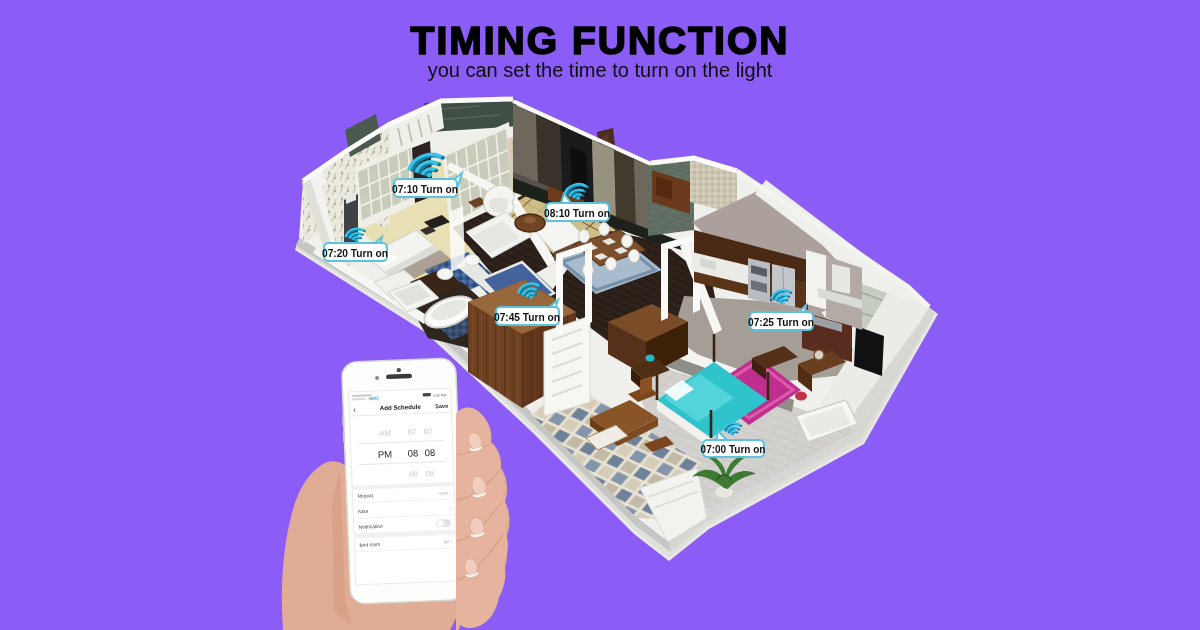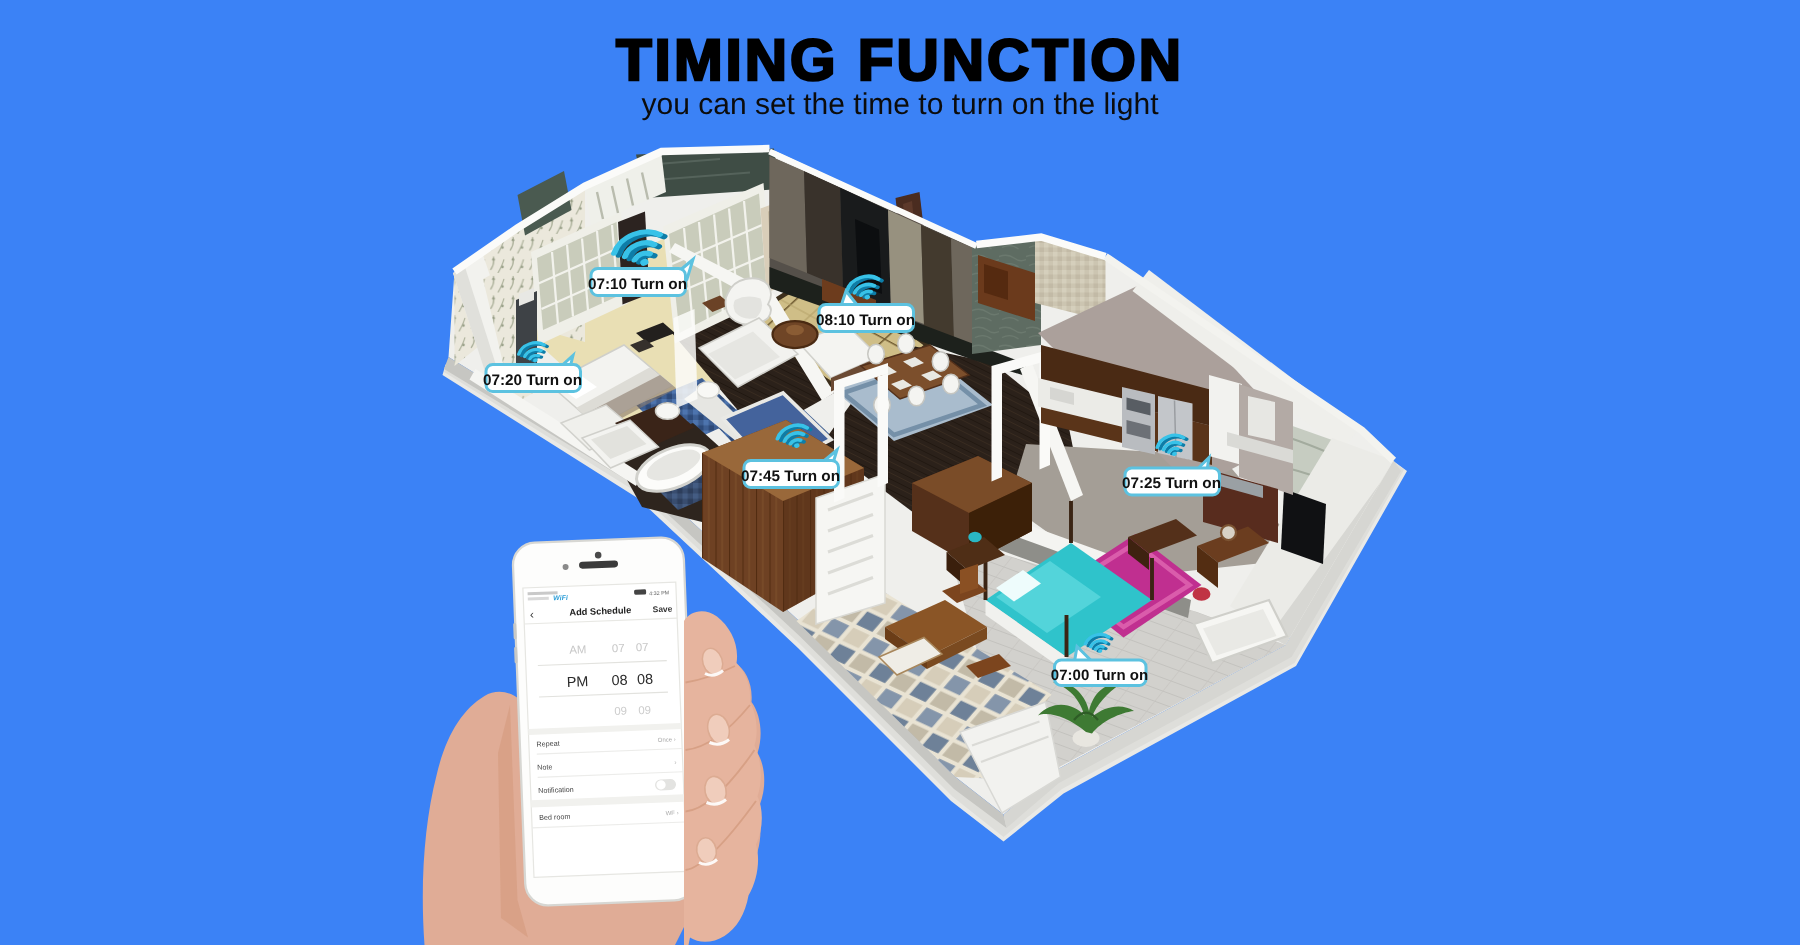--- a/index.html
+++ b/index.html
@@ -1,16 +1,16 @@
 <!DOCTYPE html>
 <html><head>
 <meta charset="utf-8">
 <style>
   html,body{margin:0;padding:0;background:#fff;}
-  #stage{position:relative;width:1200px;height:630px;overflow:hidden;background:#3b82f6;
+  #stage{position:relative;width:1200px;height:630px;overflow:hidden;background:#8b5cf6;
          font-family:"Liberation Sans", sans-serif;}
   #title{position:absolute;left:0;top:19px;width:1200px;text-align:center;
          font-weight:bold;font-size:39px;letter-spacing:2px;color:#000;
          -webkit-text-stroke:1.7px #000;}
   #subtitle{position:absolute;left:0;top:59px;width:1200px;text-align:center;
          font-size:20px;color:#0c0c0c;}
   svg{position:absolute;left:0;top:0;}
 </style>
 </head>
 <body>

